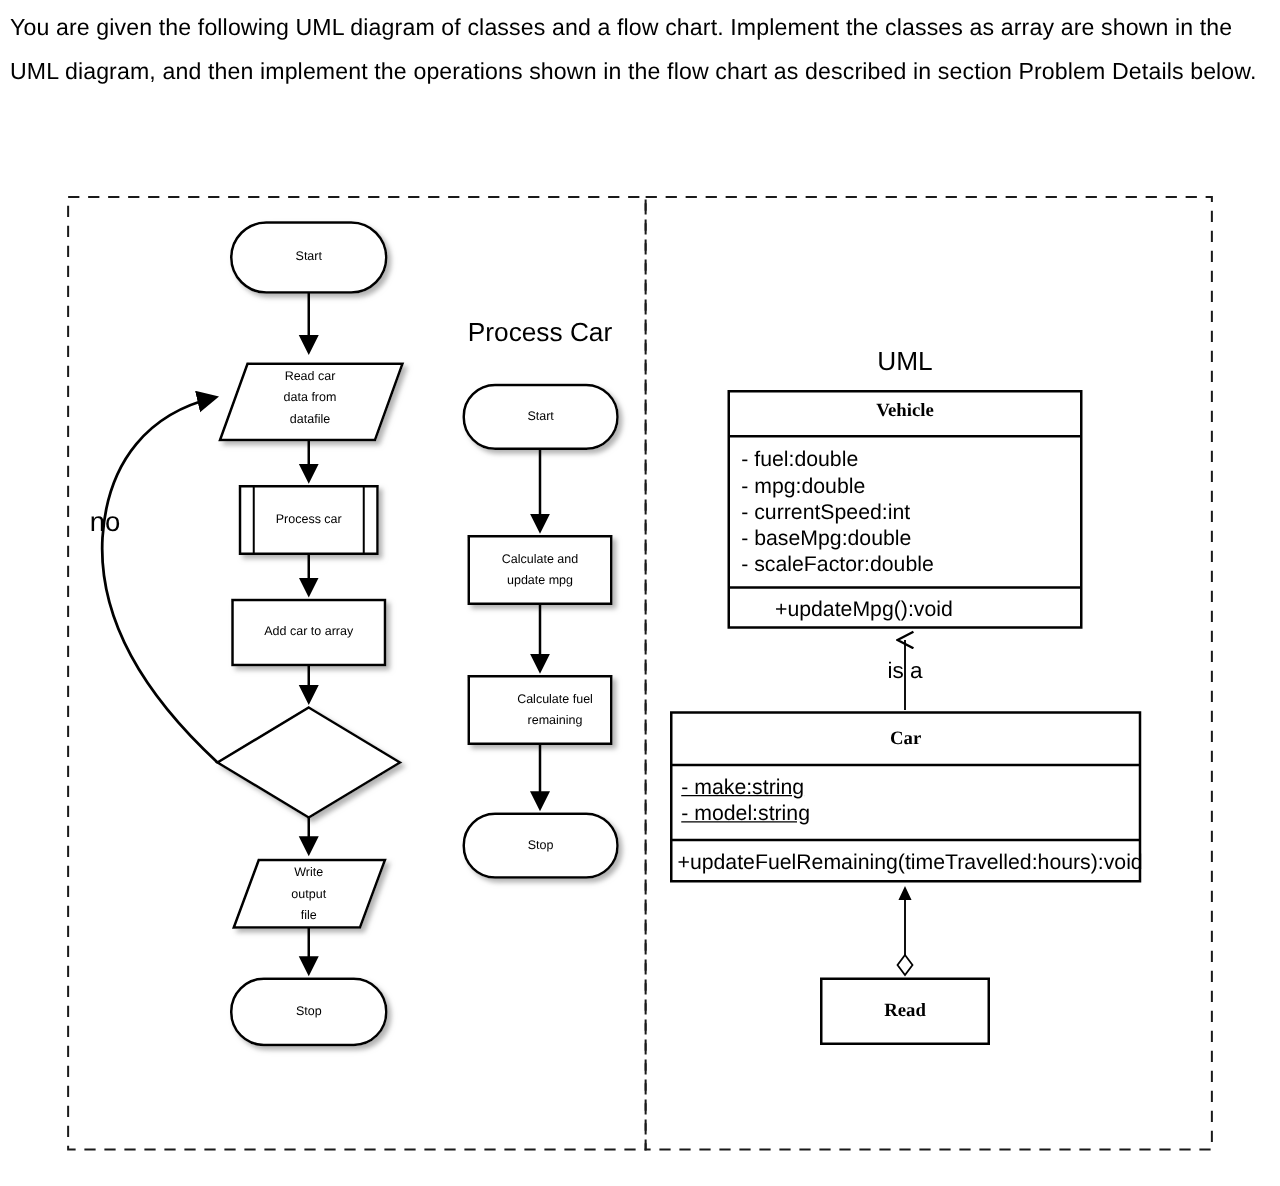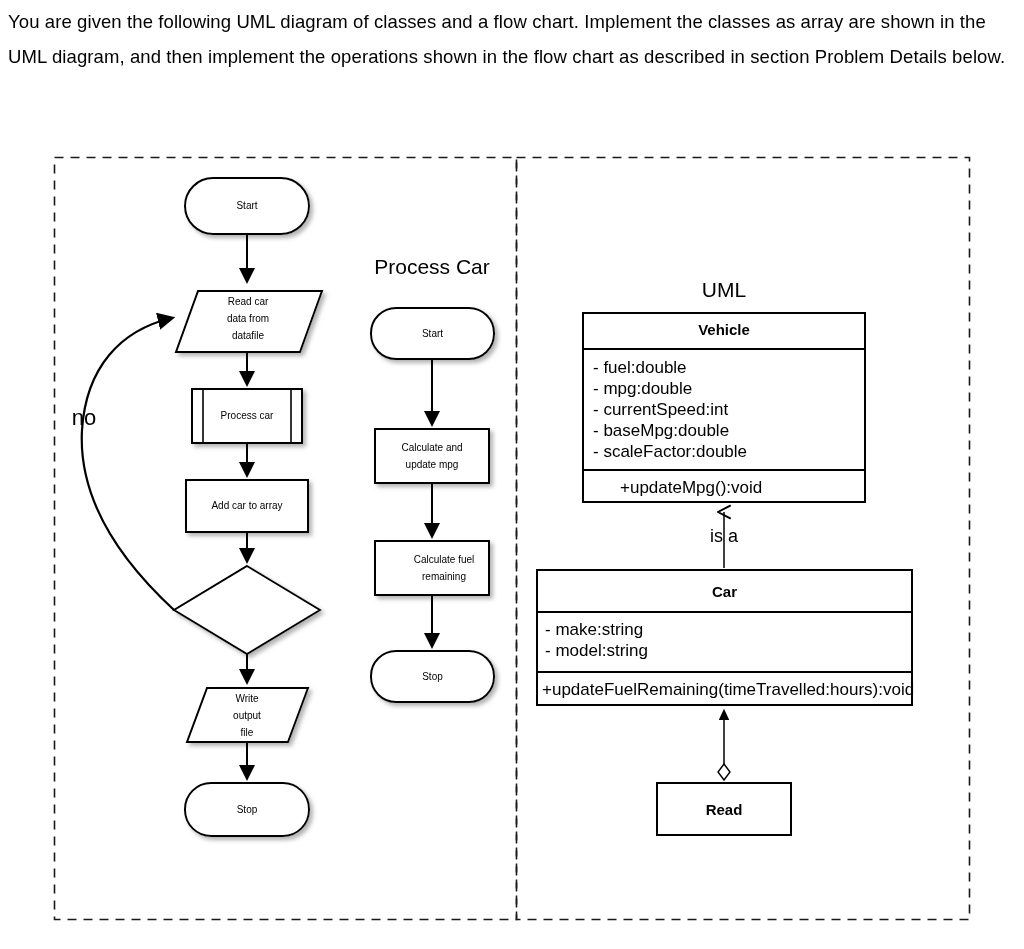--- a/index.html
+++ b/index.html
@@ -103,21 +103,21 @@
   .uml-txt {
     position: absolute;
     font-family: "Liberation Sans", sans-serif;
     font-size: 17px;
     color: #000;
     line-height: 21px;
     white-space: pre-line;
   }
   .uml-name {
     position: absolute;
-    font-family: Liberation Sans, sans-serif;
+    font-family: Liberation Serif, serif;
     font-size: 15px;
     font-weight: bold;
     text-align: center;
     color: #000;
   }
 </style>
 </head>
 <body>
 
 <div id="intro-text">You are given the following UML diagram of classes and a flow chart. Implement the classes as array are shown in the UML diagram, and then implement the operations shown in the flow chart as described in  section Problem Details below.</div>
@@ -270,20 +270,20 @@
 - currentSpeed:int
 - baseMpg:double
 - scaleFactor:double</div>
 
   <div class="uml-txt" style="left:620px; top:477px; width:270px;">+updateMpg():void</div>
 
   <div class="lbl lbl-isa" style="left:684px; top:528px; width:80px;">is a</div>
 
   <div class="uml-name" style="left:537px; top:583px; width:375px;">Car</div>
 
-  <div class="uml-txt" style="left:545px; top:619px; width:360px;">- make:string
+  <div class="uml-txt" style="left:545px; top:619px; width:360px;text-decoration:underline;">- make:string
 - model:string</div>
 
   <div class="uml-txt" style="left:542px; top:679px; width:365px;">+updateFuelRemaining(timeTravelled:hours):void</div>
 
   <div class="uml-name" style="left:657px; top:801px; width:134px;">Read</div>
 
 </div>
 
 </body></html>

